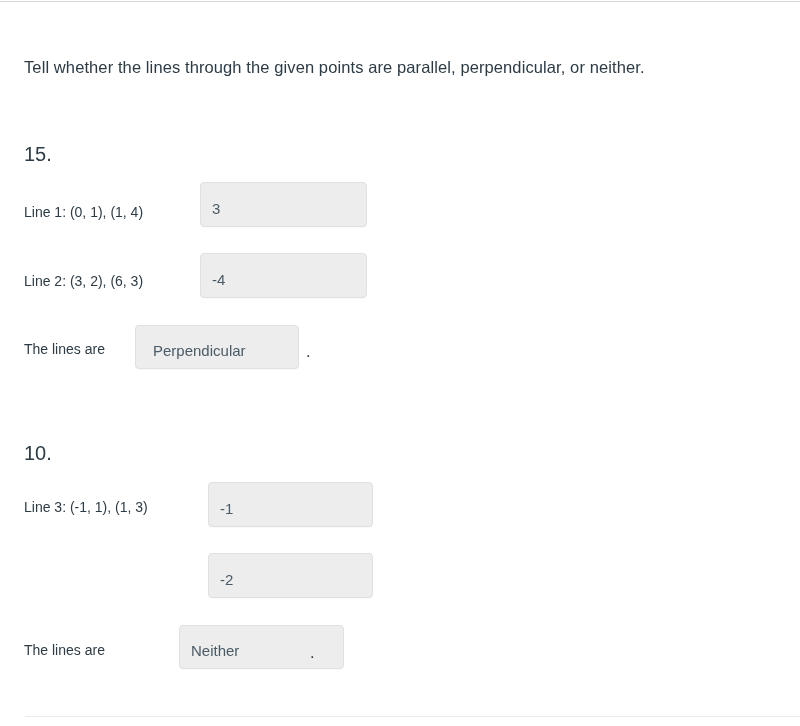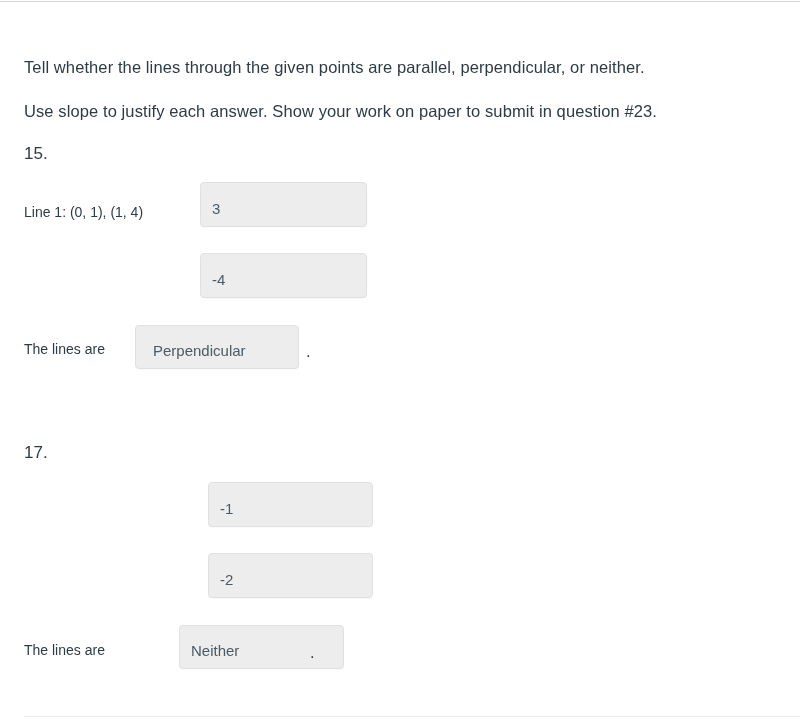--- a/index.html
+++ b/index.html
@@ -47,21 +47,21 @@
     color: #2d3b45;
     white-space: nowrap;
     letter-spacing: 0.1px;
   }
   .intro-1 { top: 57px; }
   .intro-2 { top: 101px; }
 
   .qnum {
     position: absolute;
     left: 24px;
-    font-size: 17px;
+    font-size: 20px;
     line-height: 20px;
     color: #2d3b45;
   }
 
   .row-label {
     position: absolute;
     left: 24px;
     font-size: 14px;
     line-height: 20px;
     color: #2d3b45;
@@ -90,35 +90,36 @@
   }
 </style>
 </head>
 <body>
 
 <div class="page">
 
   <div class="top-rule"></div>
 
   <div class="q-text intro-1">Tell whether the lines through the given points are parallel, perpendicular, or neither.</div>
-  <div class="q-text intro-2">Use slope to justify each answer. Show your work on paper to submit in question #23.</div>
 
   <div class="qnum" style="top:144px">15.</div>
 
   <div class="row-label" style="top:202px">Line 1:  (0, 1), (1, 4)</div>
   <input class="field" style="left: 200px; top: 182px; width: 167px; height: 45px;" value="3">
 
+  <div class="row-label" style="top:271px">Line 2:  (3, 2), (6, 3)</div>
   <input class="field" style="left: 200px; top: 253px; width: 167px; height: 45px;" value="-4">
 
   <div class="row-label" style="top:339px">The lines are</div>
   <input class="field" style="left: 135px; top: 325px; width: 164px; height: 44px; padding-left: 17px;" value="Perpendicular">
   <div class="dot" style="left:306px; top:341px">.</div>
 
-  <div class="qnum" style="top:443px">17.</div>
+  <div class="qnum" style="top:443px">10.</div>
 
+  <div class="row-label" style="top:497px">Line 3:  (-1, 1), (1, 3)</div>
   <input class="field" style="left: 208px; top: 482px; width: 165px; height: 45px;" value="-1">
 
   <input class="field" style="left: 208px; top: 553px; width: 165px; height: 45px;" value="-2">
 
   <div class="row-label" style="top:640px">The lines are</div>
   <input class="field" style="left: 139px; top: 625px; width: 165px; height: 44px; margin-left: 40px;" value="Neither">
   <div class="dot" style="left:310px; top:642px">.</div>
 
   <div class="bottom-rule"></div>
 

